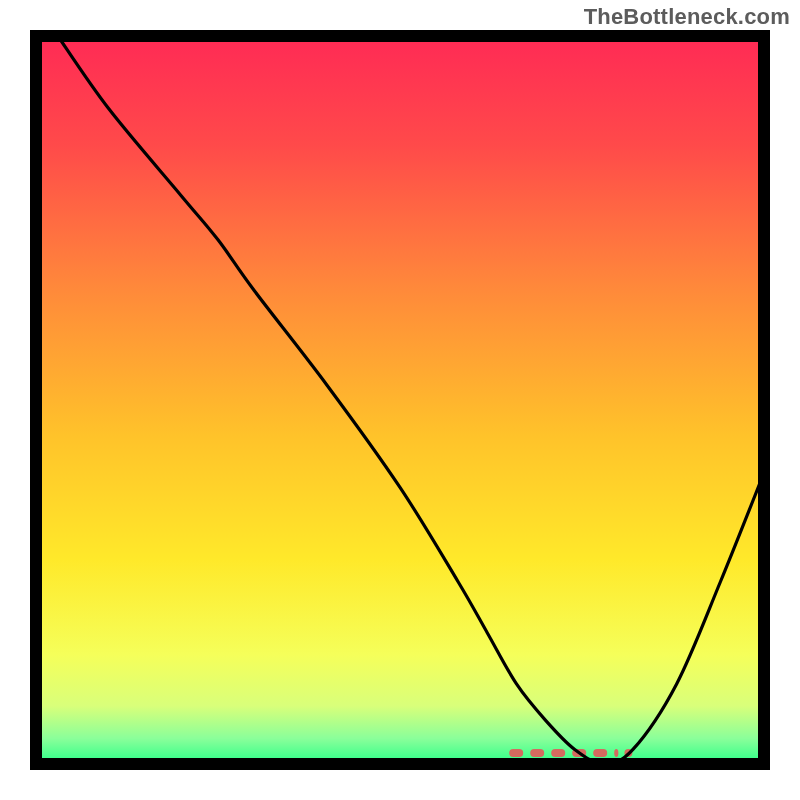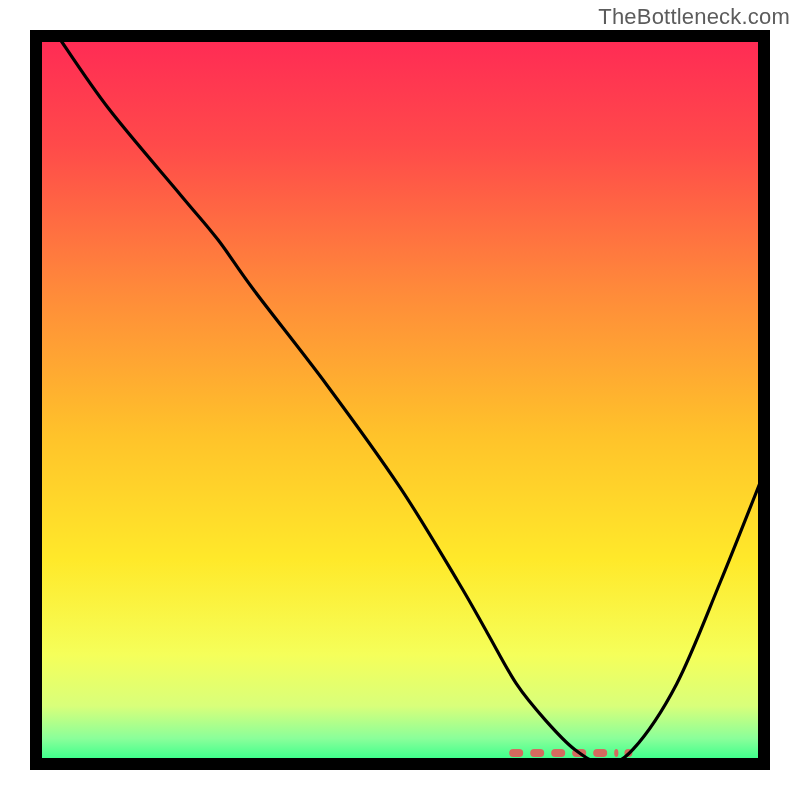--- a/index.html
+++ b/index.html
@@ -15,21 +15,21 @@
     position: relative;
     width: 800px;
     height: 800px;
     background: #ffffff;
   }
   .watermark {
     position: absolute;
     top: 4px;
     right: 10px;
     font-size: 22px;
-    font-weight: 400;
+    font-weight: 700;
     color: #5c5c5c;
     letter-spacing: 0.2px;
     user-select: none;
   }
   svg {
     display: block;
   }
 </style>
 </head>
 <body>

